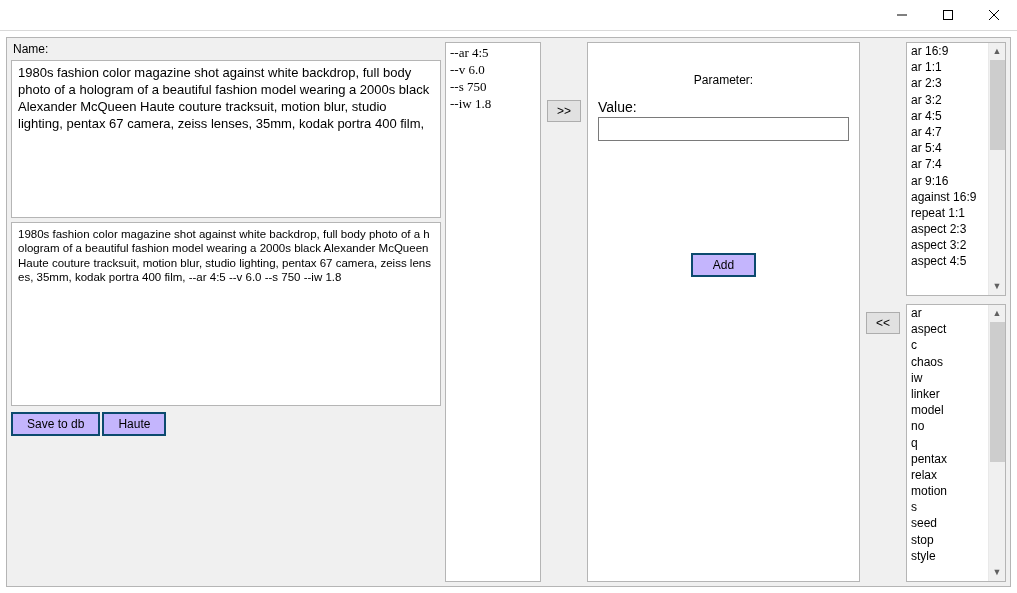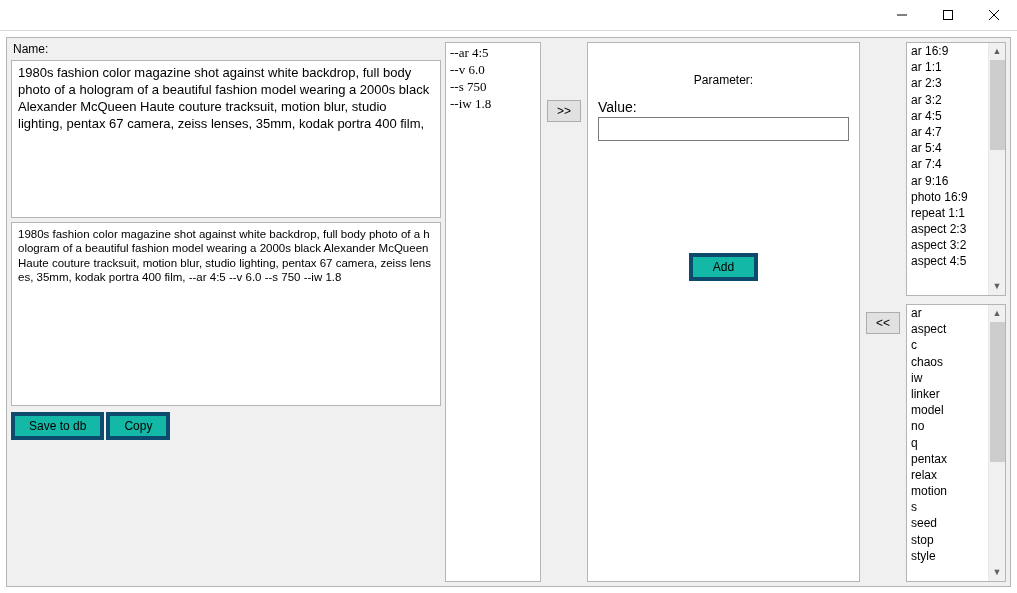--- a/index.html
+++ b/index.html
@@ -88,22 +88,22 @@
     word-break: break-all;
   }
   .btn-row {
     margin-top: 6px;
     display: flex;
     justify-content: flex-start;
     gap: 2px;
     margin-bottom: 6px;
   }
   .btn {
-    border: 4px solid #0c4a6e;
-    background: #14b8a6;
+    border: 2px solid #0c4a6e;
+    background: #c4b5fd;
     padding: 3px 14px;
     font: inherit;
     cursor: pointer;
   }
 
   .col-params {
     width: 96px;
     border: 1px solid #b5b5b5;
     background: #fff;
     padding: 2px 4px;
@@ -228,21 +228,21 @@
   <div class="panel-frame">
 
     <div class="col-left">
       <div class="name-row">
         <label>Name:</label>
       </div>
       <textarea class="big-textarea ta-prompt" style="">1980s fashion color magazine shot against white backdrop, full body photo of a hologram of a beautiful fashion model wearing a 2000s black Alexander McQueen Haute couture tracksuit, motion blur, studio lighting, pentax 67 camera, zeiss lenses, 35mm, kodak portra 400 film, </textarea>
       <div class="readonly-box">1980s fashion color magazine shot against white backdrop, full body photo of a hologram of a beautiful fashion model wearing a 2000s black Alexander McQueen Haute couture tracksuit, motion blur, studio lighting, pentax 67 camera, zeiss lenses, 35mm, kodak portra 400 film, --ar 4:5   --v 6.0   --s 750   --iw 1.8</div>
       <div class="btn-row">
         <button class="btn">Save to db</button>
-        <button class="btn">Copy</button>
+        <button class="btn">Haute</button>
       </div>
     </div>
 
     <div class="col-params">
       <div>--ar 4:5</div>
       <div>--v 6.0</div>
       <div>--s 750</div>
       <div>--iw 1.8</div>
     </div>
 
@@ -270,21 +270,21 @@
         <div class="items">
           <div>ar 16:9</div>
           <div>ar 1:1</div>
           <div>ar 2:3</div>
           <div>ar 3:2</div>
           <div>ar 4:5</div>
           <div>ar 4:7</div>
           <div>ar 5:4</div>
           <div>ar 7:4</div>
           <div>ar 9:16</div>
-          <div>photo 16:9</div>
+          <div>against 16:9</div>
           <div>repeat 1:1</div>
           <div>aspect 2:3</div>
           <div>aspect 3:2</div>
           <div>aspect 4:5</div>
         </div>
         <div class="scrollbar">
           <div class="sb-btn">▲</div>
           <div class="sb-track">
               <div class="sb-thumb-top"></div>
             </div>

